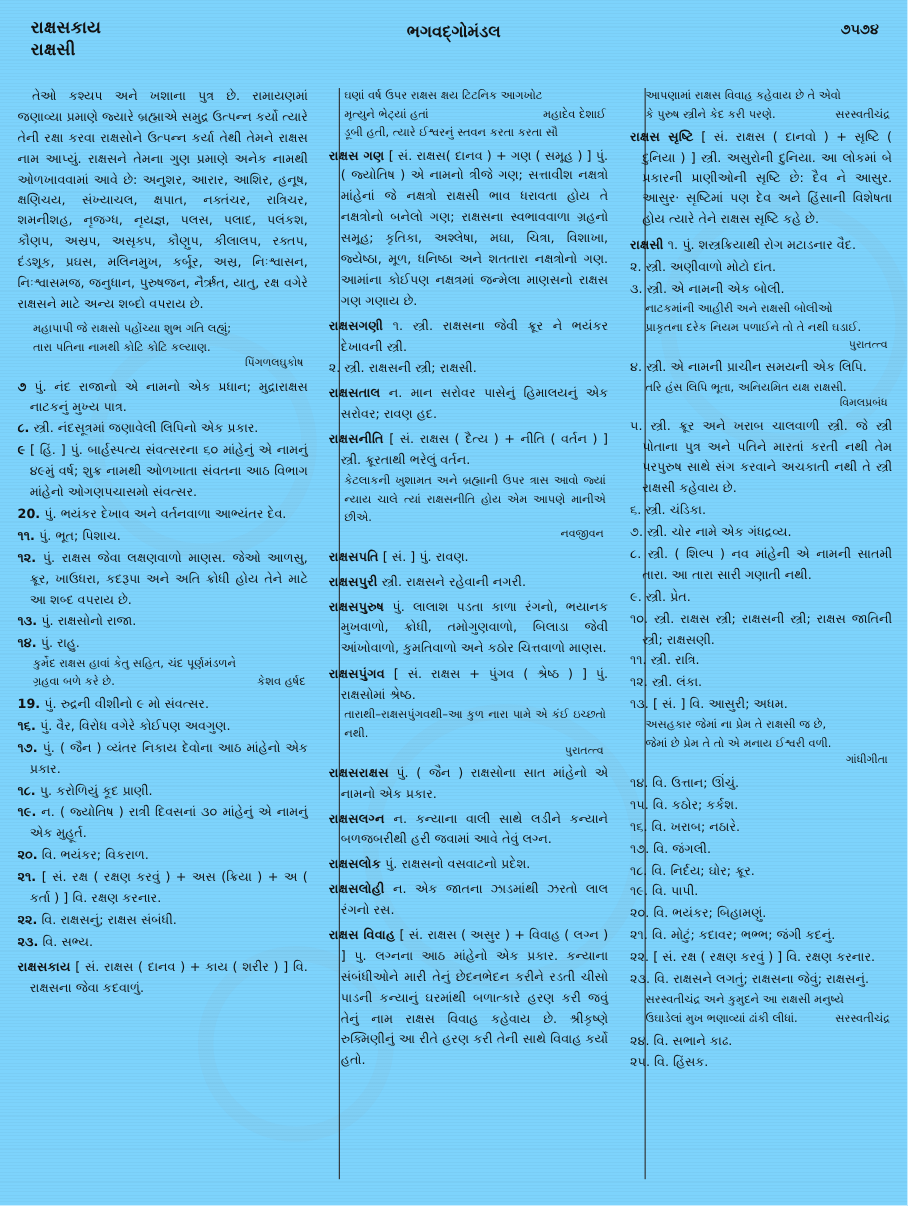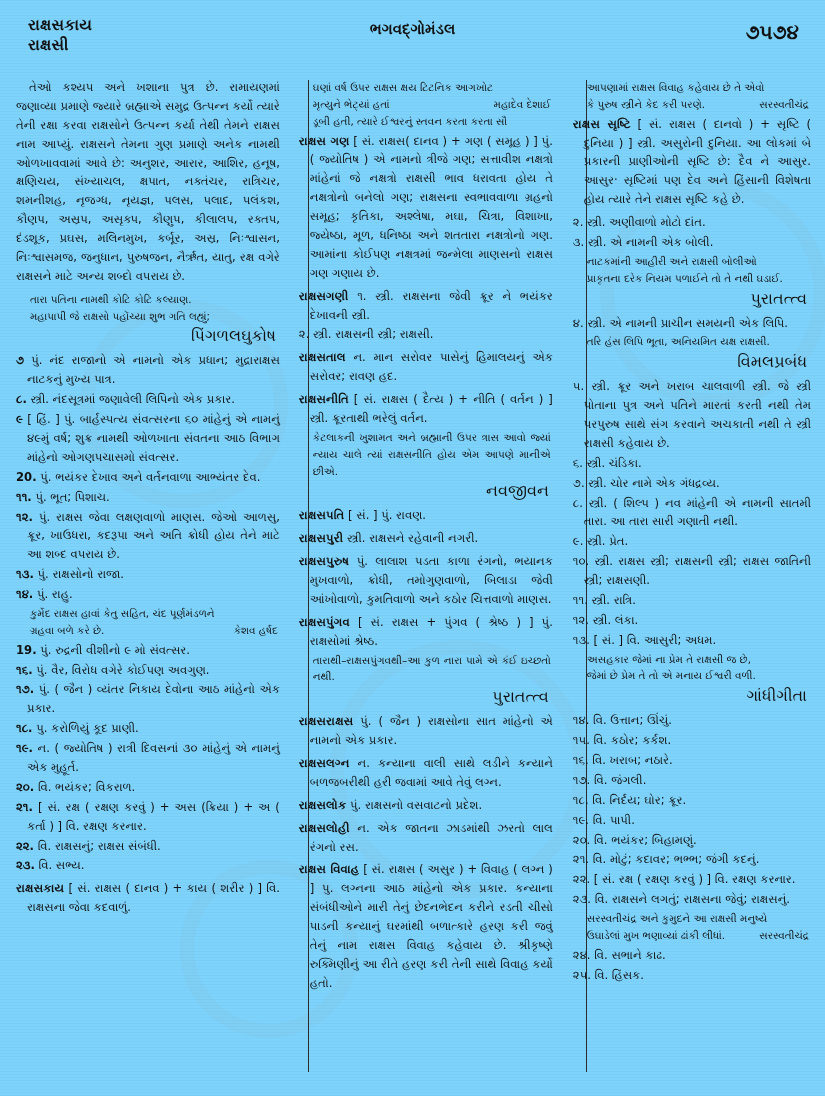--- a/index.html
+++ b/index.html
@@ -63,22 +63,23 @@
     left: 0; right: 0;
     top: 4px;
     text-align: center;
     font-size: 15px;
     font-weight: bold;
   }
   .hdr-right {
     position: absolute;
     right: 26px;
     top: 4px;
-    font-size: 20px;
-    font-weight: bold;
+    font-size: 13px;
+    font-weight: bold;
+    font-family: Liberation Mono, monospace;
   }
 
   
   .columns {
     position: absolute;
     left: 16px;
     right: 14px;
     top: 78px;
     bottom: 18px;
     display: flex;
@@ -136,21 +137,21 @@
     line-height: 1.62;
     text-align: justify;
     padding-left: 14px;
     padding-right: 2px;
   }
   .quote .bold { font-weight: normal; }
 
   .attrib {
     display: block;
     text-align: right;
-    font-size: 16px;
+    font-size: 10px;
     padding-right: 2px;
     margin-top: -1px;
     margin-bottom: 2px;
   }
 
   .spacer-sm { height: 3px; }
 
   .bold { font-weight: bold; }
 </style>
 </head>
@@ -177,22 +178,22 @@
     <div class="col-rule rule-1"></div>
     <div class="col-rule rule-2"></div>
 
     <div class="col col-1">
 
       <p class="para">તેઓ કશ્યપ અને ખશાના પુત્ર છે. રામાયણમાં જણાવ્યા પ્રમાણે જ્યારે બ્રહ્માએ સમુદ્ર ઉત્પન્ન કર્યો ત્યારે તેની રક્ષા કરવા રાક્ષસોને ઉત્પન્ન કર્યા તેથી તેમને રાક્ષસ નામ આપ્યું. રાક્ષસને તેમના ગુણ પ્રમાણે અનેક નામથી ઓળખાવવામાં આવે છે: અનુશર, આરાર, આશિર, હનૂષ, ક્ષણિચય, સંખ્યાચલ, ક્ષપાત, નક્તંચર, રાત્રિચર, શમનીશહ, નૃજગ્ધ, નૃયજ્ઞ, પલસ, પલાદ, પલંકશ, કૌણપ, અસ્રપ, અસૃક્પ, કૌણુપ, કીલાલપ, રક્તપ, દંડશૂક, પ્રઘસ, મલિનમુખ, કર્બૂર, અસ્ર, નિઃશ્વાસન, નિઃશ્વાસમજ, જનુધાન, પુરુષજન, નૈર્ઋત, યાતુ, રક્ષ વગેરે રાક્ષસને માટે અન્ય શબ્દો વપરાય છે.</p>
 
       <div class="spacer-sm"></div>
 
       <div class="quote">
+        <div>મહાપાપી જે રાક્ષસો પહોંચ્યા શુભ ગતિ લહ્યું;</div>
         <div>તારા પતિના નામથી કોટિ કોટિ કલ્યાણ.</div>
-        <div>મહાપાપી જે રાક્ષસો પહોંચ્યા શુભ ગતિ લહ્યું;</div>
         <span class="attrib">પિંગળલઘુકોષ</span>
       </div>
 
       <p class="entry"><span class="num">૭</span><span> પું. નંદ રાજાનો એ નામનો એક પ્રધાન; મુદ્રારાક્ષસ નાટકનું મુખ્ય પાત્ર.</span></p>
 
       <p class="entry"><span class="num">૮.</span><span> સ્ત્રી. નંદસૂત્રમાં જણાવેલી લિપિનો એક પ્રકાર.</span></p>
 
       <p class="entry"><span class="num">૯</span><span> [ હિં. ] પું. બાર્હસ્પત્ય સંવત્સરના ૬૦ માંહેનું એ નામનું ૪૯મું વર્ષ; શુક્ર નામથી ઓળખાતા સંવતના આઠ વિભાગ માંહેનો ઓગણપચાસમો સંવત્સર.</span></p>
 
       <p class="entry"><span class="num">20.</span><span> પું. ભયંકર દેખાવ અને વર્તનવાળા આભ્યંતર દેવ.</span></p>
@@ -314,20 +315,21 @@
         <div>
           <span>કે પુરુષ સ્ત્રીને કેદ કરી પરણે.</span>
           <span style="float:right">સરસ્વતીચંદ્ર</span>
         </div>
       </div>
 
       <p class="entry"><span class="headword">રાક્ષસ સૃષ્ટિ</span><span> [ સં. રાક્ષસ ( દાનવો ) + સૃષ્ટિ ( દુનિયા ) ] સ્ત્રી. અસુરોની દુનિયા. આ લોકમાં બે પ્રકારની પ્રાણીઓની સૃષ્ટિ છે: દૈવ ને આસુર. આસુર· સૃષ્ટિમાં પણ દેવ અને હિંસાની વિશેષતા હોય ત્યારે તેને રાક્ષસ સૃષ્ટિ કહે છે.</span></p>
 
       <div class="spacer-sm"></div>
 
+      <p class="entry"><span class="headword">રાક્ષસી</span> <span>૧. પું. શસ્ત્રક્રિયાથી રોગ મટાડનાર વૈદ.</span></p>
       <p class="entry">૨. સ્ત્રી. અણીવાળો મોટો દાંત.</p>
       <p class="entry">૩. સ્ત્રી. એ નામની એક બોલી.</p>
 
       <div class="quote">
         <div>નાટકમાંની આહીરી અને રાક્ષસી બોલીઓ</div>
         <div>પ્રાકૃતના દરેક નિયમ પળાઈને તો તે નથી ઘડાઈ.</div>
         <span class="attrib">પુરાતત્ત્વ</span>
       </div>
 
       <p class="entry">૪. સ્ત્રી. એ નામની પ્રાચીન સમયની એક લિપિ.</p>

